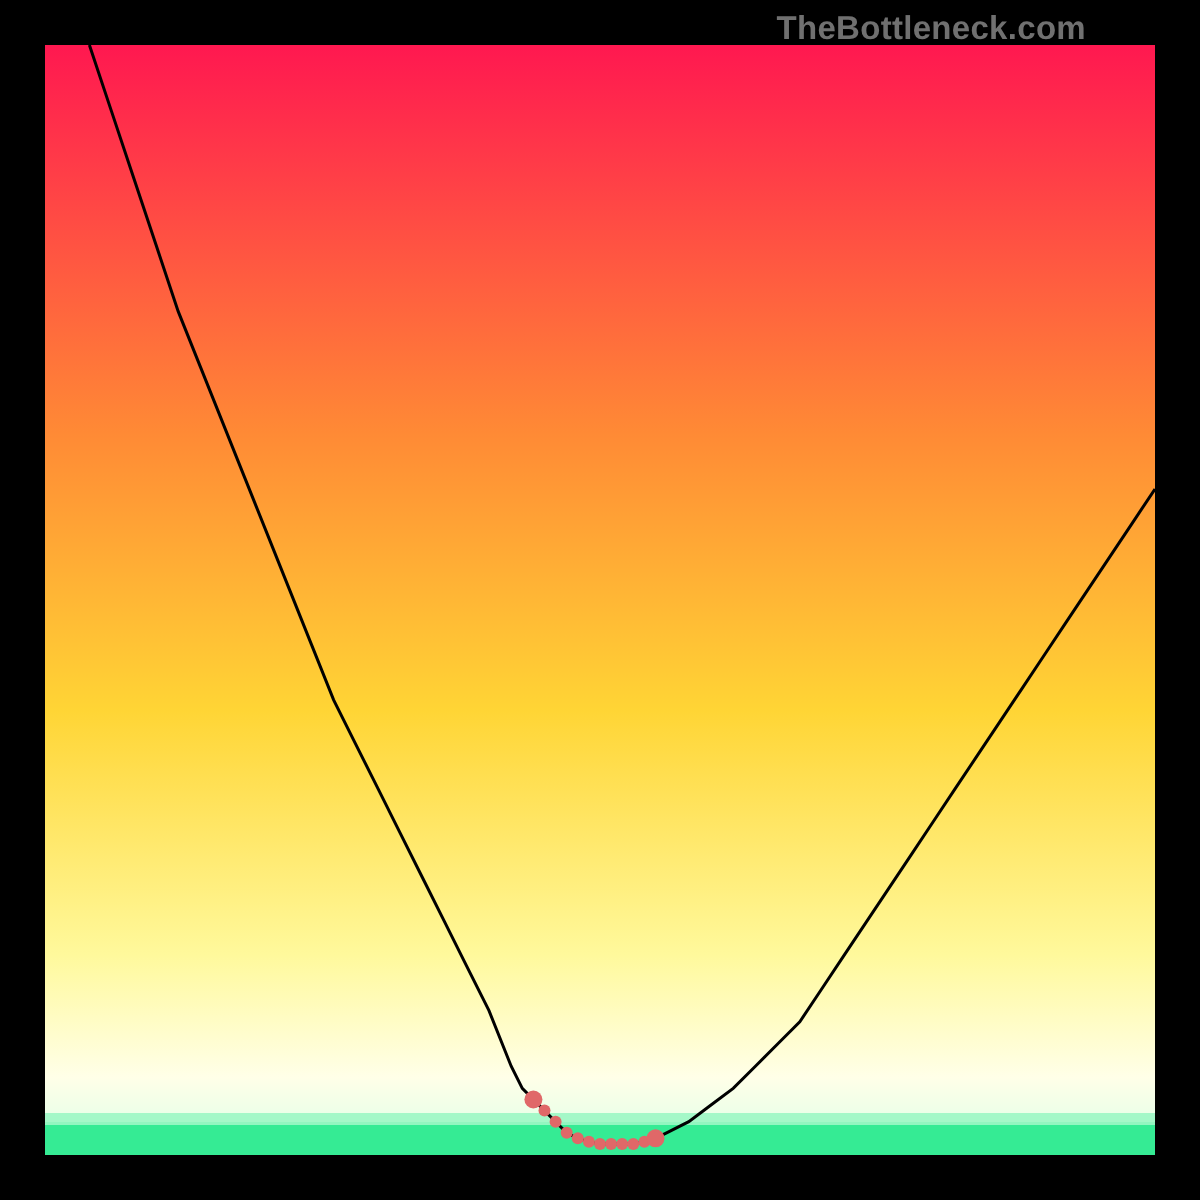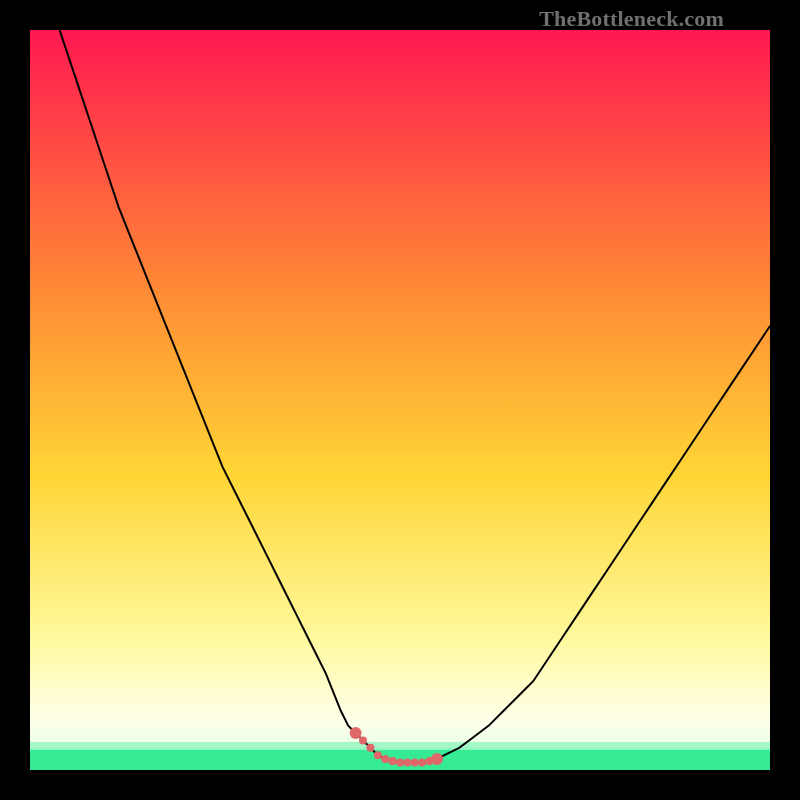--- a/index.html
+++ b/index.html
@@ -9,21 +9,20 @@
     height: 800px;
     overflow: hidden;
     background: #000;
     font-family: Arial, Helvetica, sans-serif;
   }
   .frame {
     position: relative;
     width: 738px;
     height: 800px;
     background: #000;
-    font-family: Liberation Serif, serif;
   }
   .watermark {
     position: absolute;
     top: 6px;
     right: 14px;
     color: #707070;
     font-size: 22px;
     font-weight: 600;
     letter-spacing: 0.2px;
     z-index: 10;

